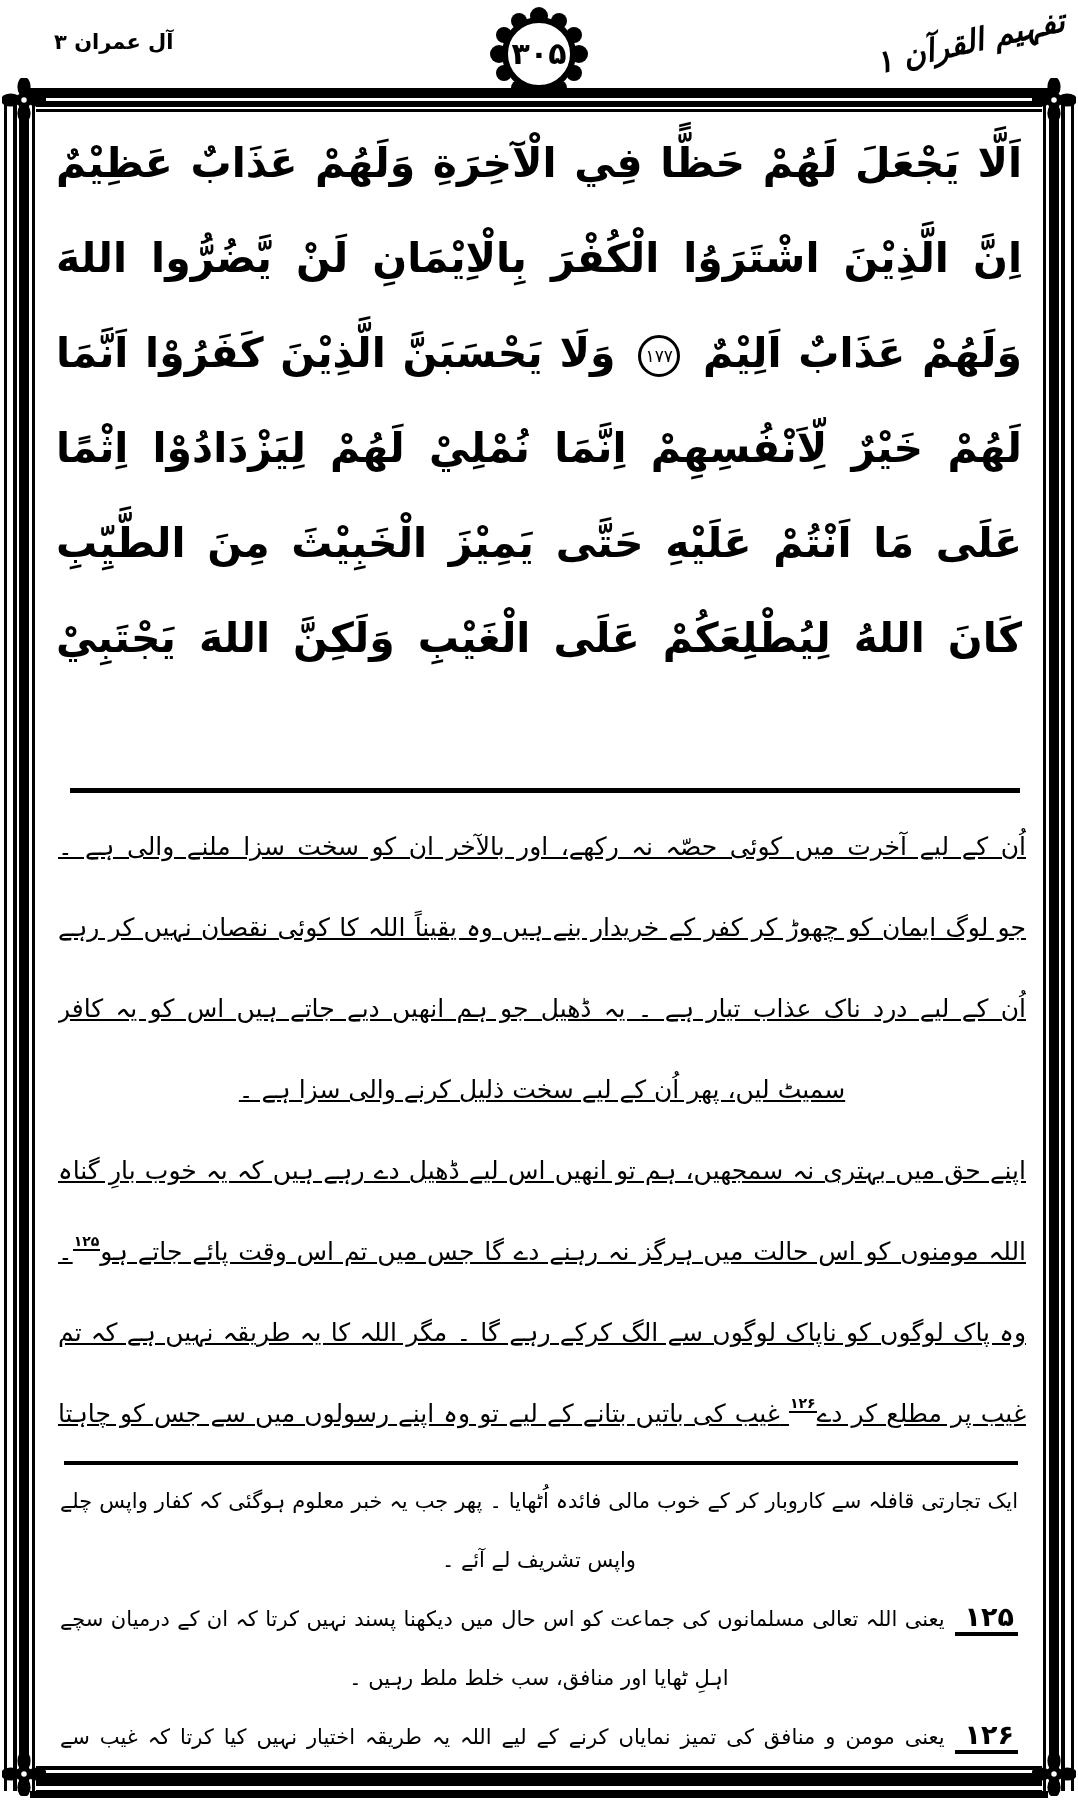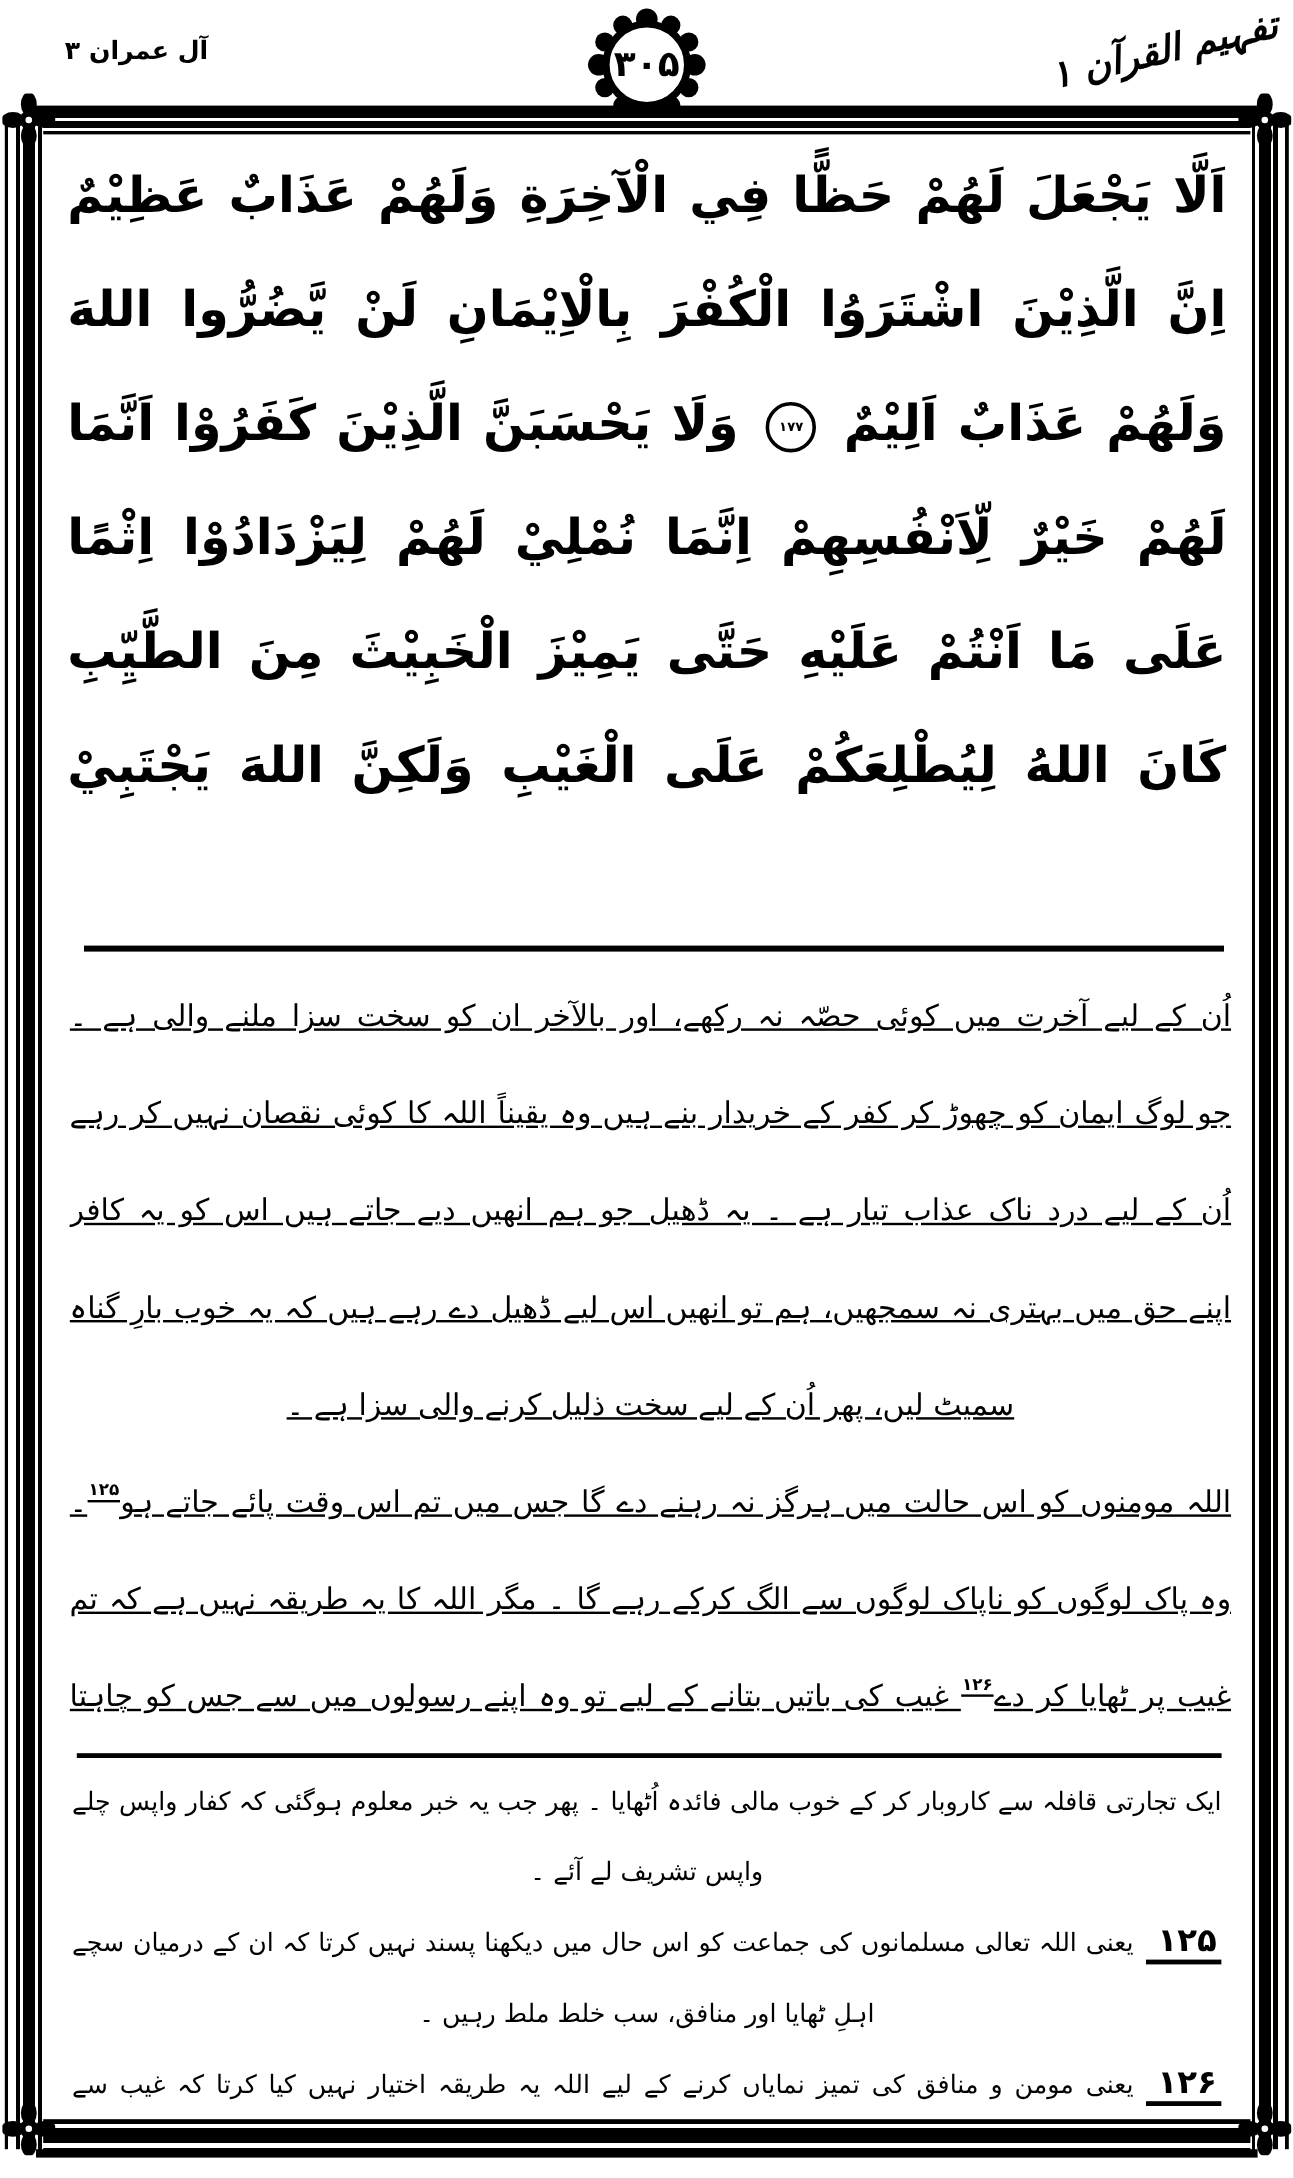--- a/index.html
+++ b/index.html
@@ -54,21 +54,21 @@
   
   .quran { position:absolute; top:116px; right:56px; left:56px; }
   .qline {
     height:95px; line-height:95px; overflow:hidden;
     font-size:41px; font-weight:bold;
     text-align:justify; text-align-last:justify;
   }
   .vbadge {
     display:inline-block; width:42px; height:42px; line-height:36px;
     border:3px solid #000; border-radius:50%;
-    font-size:11px; font-weight:bold; text-align:right; text-align-last:center;
+    font-size:17px; font-weight:normal; text-align:right; text-align-last:center;
     vertical-align:middle; margin:0 6px;
   }
   .divider1 { position:absolute; top:788px; right:58px; left:70px; height:5px; background:#000; }
   
   .urdu { position:absolute; top:806px; right:52px; left:58px;text-decoration:underline; }
   .uline {
     height:81px; line-height:81px; overflow:hidden;
     font-size:25px; font-weight:500;
     text-align:justify; text-align-last:justify;
   }
@@ -196,34 +196,34 @@
   <div class="urdu">
     <div class="uline">
       <span>اُن کے لیے آخرت میں کوئی حصّہ نہ رکھے، اور بالآخر ان کو سخت سزا ملنے والی ہے ۔</span>
     </div>
     <div class="uline">
       <span>جو لوگ ایمان کو چھوڑ کر کفر کے خریدار بنے ہیں وہ یقیناً اللہ کا کوئی نقصان نہیں کر رہے ہیں،</span>
     </div>
     <div class="uline">
       <span>اُن کے لیے درد ناک عذاب تیار ہے ۔ یہ ڈھیل جو ہم انھیں دیے جاتے ہیں اس کو یہ کافر</span>
     </div>
-    <div class="uline">
-      <span>اپنے حق میں بہتری نہ سمجھیں، ہم تو انھیں اس لیے ڈھیل دے رہے ہیں کہ یہ خوب بارِ گناہ</span>
-    </div>
     <div class="uline center">
       <span>سمیٹ لیں، پھر اُن کے لیے سخت ذلیل کرنے والی سزا ہے ۔</span>
     </div>
     <div class="uline">
+      <span>اپنے حق میں بہتری نہ سمجھیں، ہم تو انھیں اس لیے ڈھیل دے رہے ہیں کہ یہ خوب بارِ گناہ</span>
+    </div>
+    <div class="uline">
       <span>اللہ مومنوں کو اس حالت میں ہرگز نہ رہنے دے گا جس میں تم اس وقت پائے جاتے ہو</span><span class="fnref">۱۲۵</span><span>۔</span>
     </div>
     <div class="uline">
       <span>وہ پاک لوگوں کو ناپاک لوگوں سے الگ کرکے رہے گا ۔ مگر اللہ کا یہ طریقہ نہیں ہے کہ تم کو</span>
     </div>
     <div class="uline">
-      <span>غیب پر ٹھایا کر دے</span><span class="fnref">۱۲۶</span> <span>غیب کی باتیں بتانے کے لیے تو وہ اپنے رسولوں میں سے جس کو چاہتا ہے</span>
+      <span>غیب پر مطلع کر دے</span><span class="fnref">۱۲۶</span> <span>غیب کی باتیں بتانے کے لیے تو وہ اپنے رسولوں میں سے جس کو چاہتا ہے</span>
     </div>
   </div>
 
   <div class="divider2"></div>
 
   <div class="footnotes">
     <div class="fline">
       <span>ایک تجارتی قافلہ سے کاروبار کر کے خوب مالی فائدہ اُٹھایا ۔ پھر جب یہ خبر معلوم ہوگئی کہ کفار واپس چلے گئے تو آپ مدینہ</span>
     </div>
     <div class="fline center">

